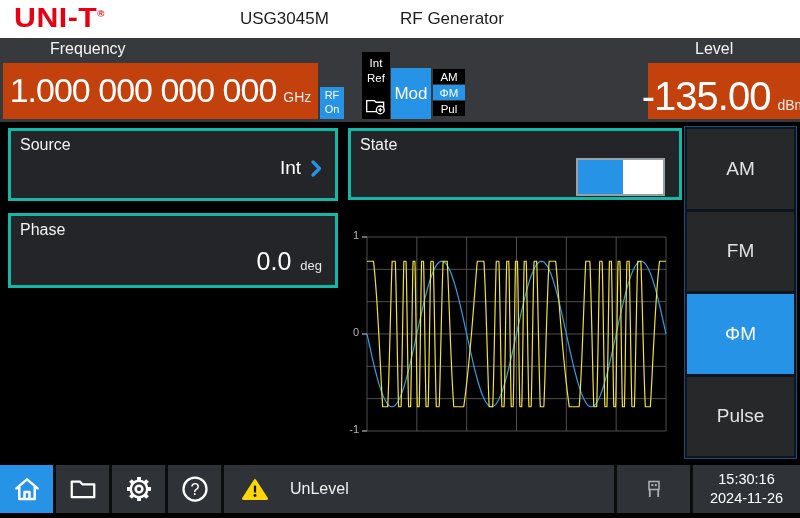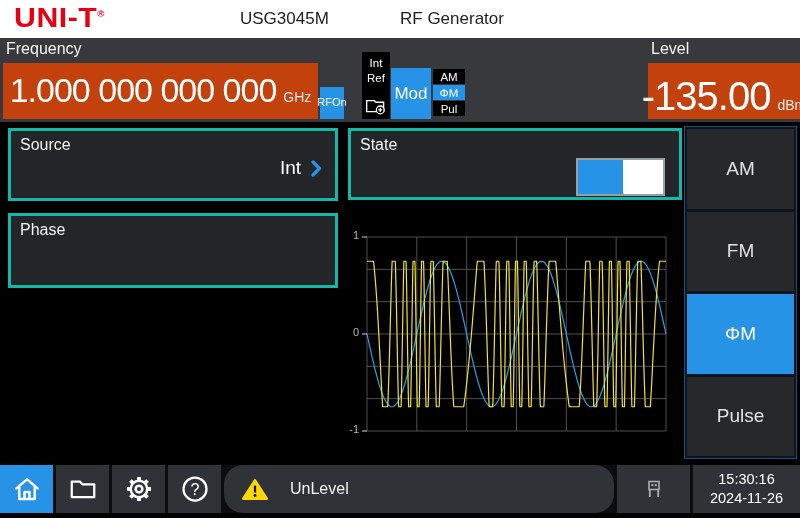--- a/index.html
+++ b/index.html
@@ -9,30 +9,30 @@
   
   .header { position:absolute; left:0; top:0; width:800px; height:38px; background:#ffffff; }
   .logo { position:absolute; left:14px; top:2px; font-size:28px; font-weight:900;
           color:#e60012; letter-spacing:0.5px; transform:scaleX(1.08); transform-origin:left; }
   .logo sup { font-size:9px; font-weight:700; }
   .model { position:absolute; left:240px; top:9px; font-size:17px; color:#1d1d1d; }
   .app-title { position:absolute; left:400px; top:9px; font-size:17px; color:#1d1d1d; }
 
   
   .topbar { position:absolute; left:0; top:38px; width:800px; height:84px; background:#37393d; }
-  .bar-label { position:absolute; font-size:16px; color:#f5f5f5; }
+  .bar-label { position:absolute; font-size:16px; color:#f5f5f5;margin-left:44px; }
   .value-panel { position:absolute; top:25px; height:56px; background:#c2410c;
                  display:flex; align-items:baseline; justify-content:center; }
   .freq-panel { left:3px; width:315px; padding-top:10px; }
   .level-panel { left:648px; width:152px; padding-top:13px; }
   .big-value { font-size:34px; color:#ffffff; letter-spacing:-1px; line-height:1; }
   .level-value { font-size:40px; }
   .unit { font-size:14px; color:#eaeaea; margin-left:7px; }
   .rf-badge { position:absolute; left:320px; top:49px; width:24px; height:32px;
-              display:flex; flex-direction:row; align-items:center; justify-content:center;
+              display:flex; flex-direction:column; align-items:center; justify-content:center;
               color:#fff; font-size:11px; line-height:1.25; cursor:pointer; }
   .ref-box { position:absolute; left:362px; top:14px; width:28px; height:67px; background:#000;
              color:#fff; font-size:11.5px; line-height:1.3; text-align:center; padding-top:4px; }
   .ref-box svg { position:absolute; left:3px; bottom:3px; }
   .mod-btn { position:absolute; left:391px; top:30px; width:40px; height:51px;
              display:flex; align-items:center; justify-content:center;
              color:#fff; font-size:17px; cursor:pointer; }
   .mod-list { position:absolute; left:433px; top:31px; width:32px; }
   .mod-item { height:15px; margin-bottom:1px; background:#000; color:#fff; font-size:11.5px;
               display:flex; align-items:center; justify-content:center; }
@@ -64,21 +64,21 @@
              display:flex; flex-direction:column; gap:3px; }
   .side-btn { flex:1; background:#27282a; color:#e2e2e2; font-size:19px;
               display:flex; align-items:center; justify-content:center; cursor:pointer; }
   .active-blue { background:var(--accent) !important; color:#fff !important; }
 
   
   .bottombar { position:absolute; left:0; top:465px; width:800px; height:48px;
                background:#0b0c0d; display:flex; gap:3px; }
   .cell { background:#2f3337; display:flex; align-items:center; justify-content:center; }
   .icon-cell { width:53px; cursor:pointer; }
-  .status-cell { flex:1; justify-content:flex-start; padding-left:18px; gap:22px;border-radius:19px; }
+  .status-cell { flex:1; justify-content:flex-start; padding-left:18px; gap:22px; }
   .status-text { font-size:16px; color:#f2f2f2; }
   .usb-cell { width:73px; }
   .time-cell { width:107px; flex-direction:column; color:#fff; font-size:14.5px; line-height:1.3;
                text-align:center; }
 </style>
 </head>
 <body>
 
 <div class="header">
   <div class="logo"><span>UNI-T</span><sup>®</sup></div>
@@ -123,20 +123,24 @@
   <div class="source-value-row">
     <span>Int</span>
     <svg width="11" height="17" viewBox="0 0 11 17">
       <polyline points="2,2 8.5,8.5 2,15" fill="none" stroke="#2793e6" stroke-width="3.2" stroke-linecap="round" stroke-linejoin="round"></polyline>
     </svg>
   </div>
 </div>
 
 <div class="card phase-card">
   <div class="card-label">Phase</div>
+  <div class="phase-value-row">
+    <span class="phase-value">0.0</span>
+    <span class="small-unit">deg</span>
+  </div>
 </div>
 
 <div class="card state-card">
   <div class="card-label">State</div>
   <div class="toggle accent-bg" id="state-toggle" style="background: rgb(39, 147, 230);">
     <div class="track"></div>
     <div class="knob"></div>
   </div>
 </div>
 

